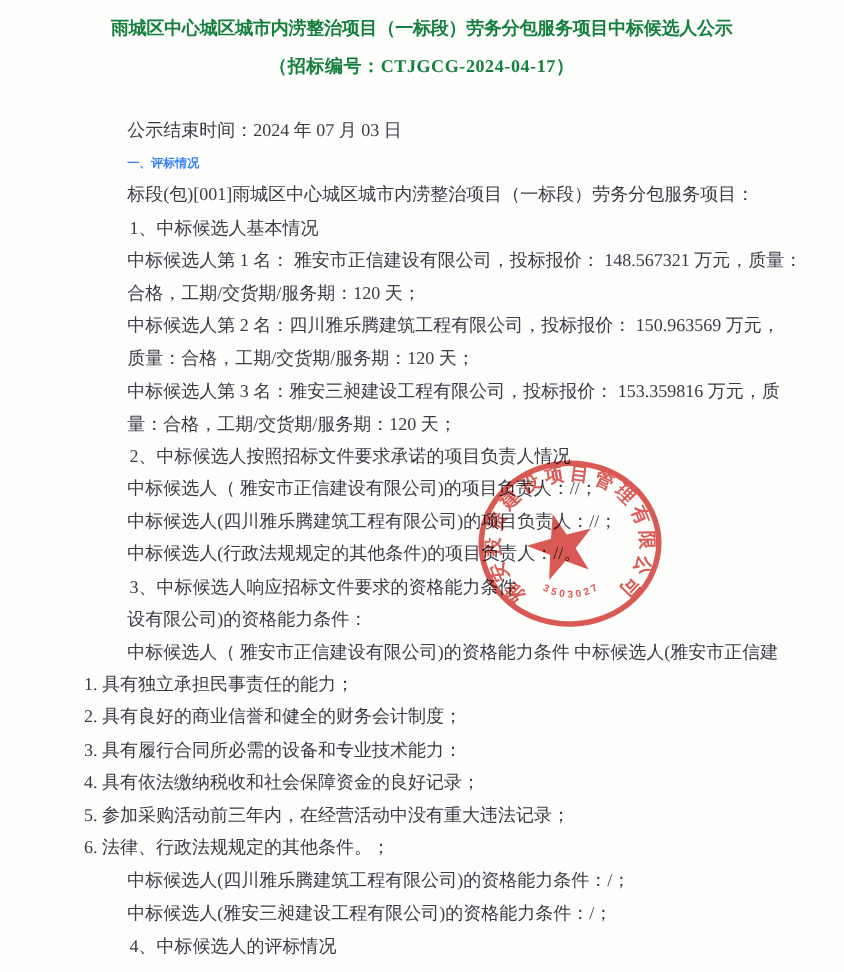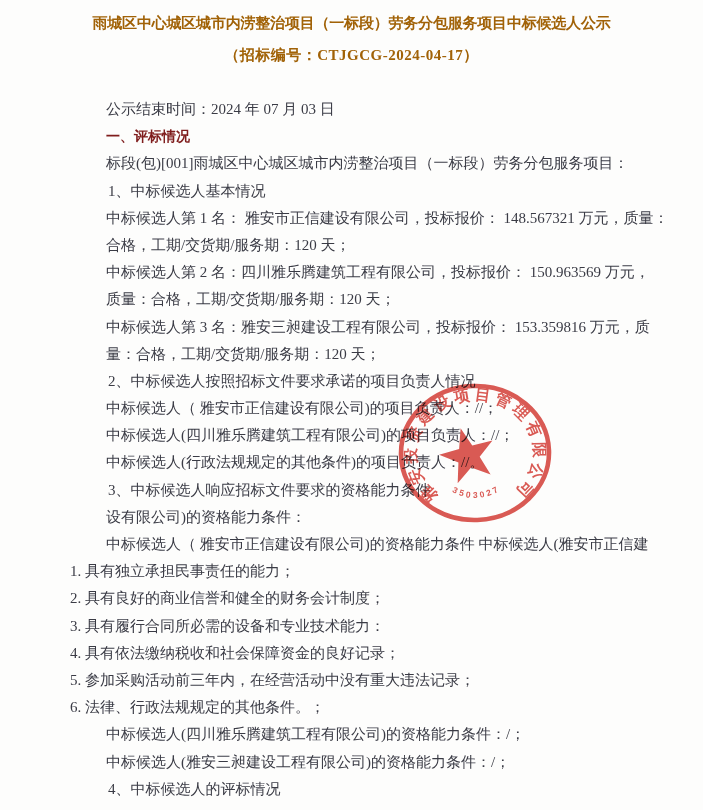--- a/index.html
+++ b/index.html
@@ -6,34 +6,34 @@
   body{
     width:703px;height:810px;overflow:hidden;
     background:#fdfdfc;
     font-family:"Liberation Serif","DejaVu Serif",serif;
   }
   .page{
     position:relative;width:703px;height:810px;background:#fdfdfc;color:#3a3b45;
   }
   .doc-title{
     position:absolute;left:0;width:703px;text-align:center;
-    font-weight:bold;color:#a16207;
+    font-weight:bold;color:#15803d;
     font-size:15px;letter-spacing:-0.2px;white-space:nowrap;
   }
   .doc-title.l1{top:14px;}
   .doc-title.l2{top:46px;letter-spacing:0.5px;}
   .doc-body{
     position:absolute;left:0;top:96px;width:703px;
   }
   .doc-line{
     height:27.2px;line-height:27.2px;
     font-size:15px;color:#3a3b45;white-space:nowrap;
     padding-left:106px;
   }
-  .doc-line.bold{font-weight:bold;font-size:14px;color:#7f1d1d;}
+  .doc-line.bold{font-weight:bold;font-size:10px;color:#3b82f6;}
   .doc-line.ind1{padding-left:108px;}   
   .doc-line.ind2{}   
   .doc-line.ind3{padding-left:70px;}    
   .stamp{
     position:absolute;left:395px;top:380px;width:160px;height:146px;
     mix-blend-mode:multiply;opacity:0.87;
     transform:rotate(-2deg);
   }
   .stamp text{
     font-family:"Liberation Sans","DejaVu Sans",sans-serif;font-weight:bold;

